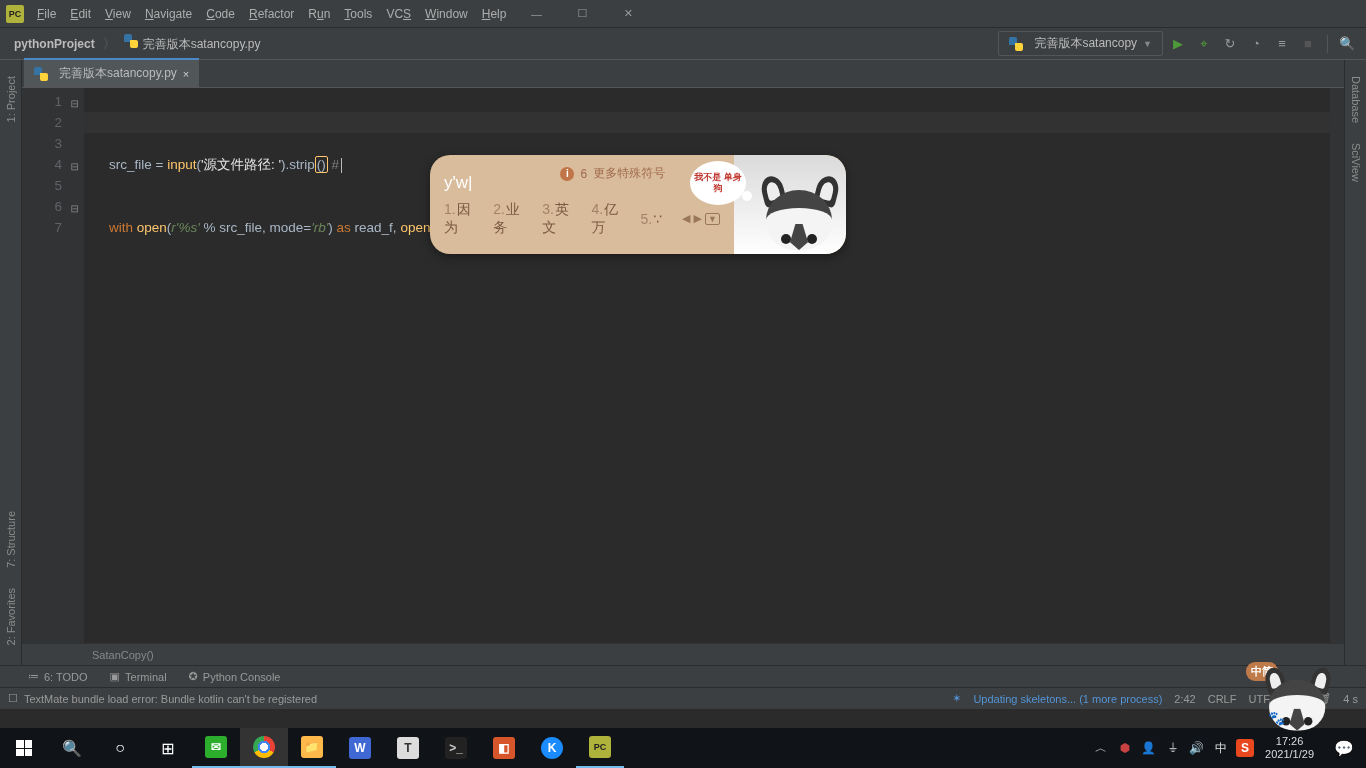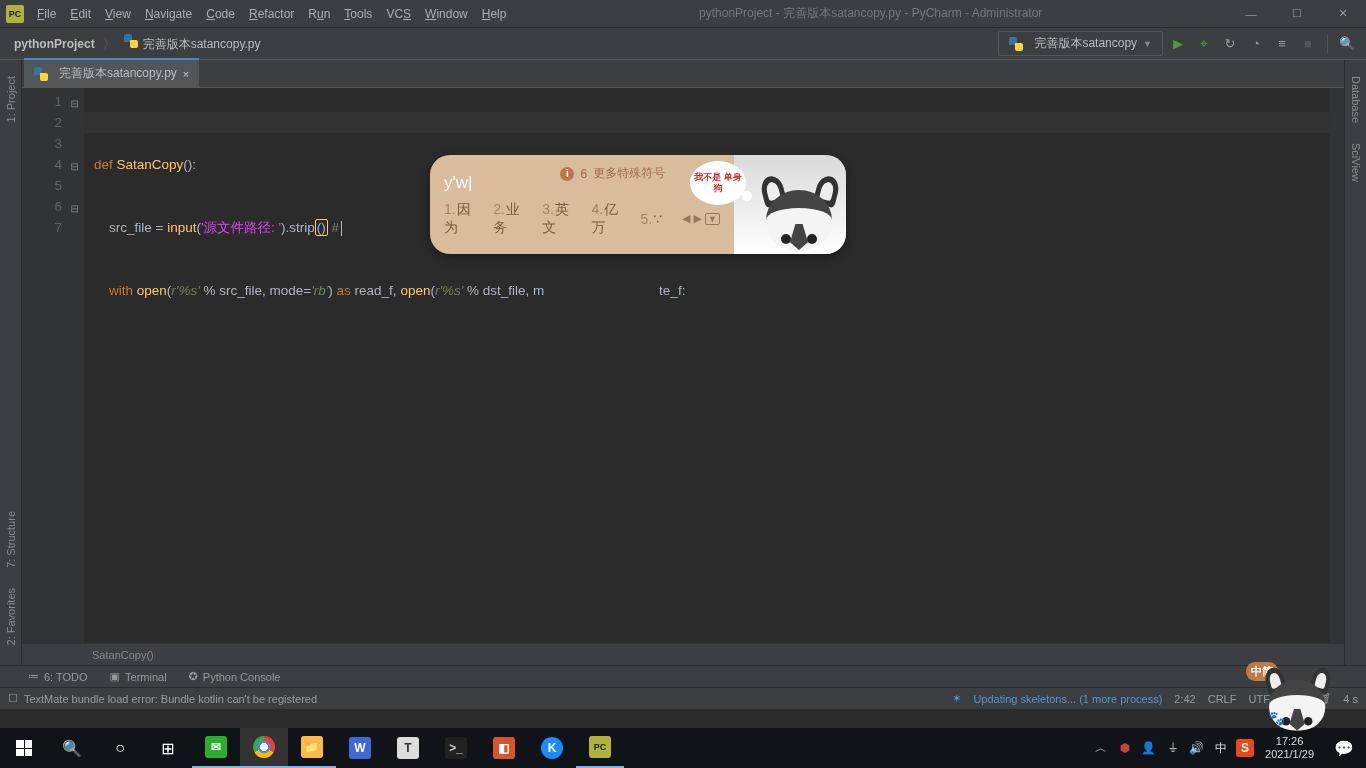--- a/index.html
+++ b/index.html
@@ -39,21 +39,21 @@
 .gutter { width:62px; background:#313335; text-align:right; color:#606366; padding:3px 22px 3px 8px; position:relative; }
 .gutter .ln { height:21px; }
 .fold-mark { position:absolute; right:5px; font-size:10px; color:#888; }
 .codelines { flex:1; padding:3px 0 0 10px; color:#a9b7c6; white-space:pre; position:relative; }
 .codelines .line { height:21px; }
 .hl-line { background:#323232; position:absolute; left:0; right:0; height:21px; top:24px; z-index:0;}
 .codelines .line > * { position:relative; z-index:1;}
 .kw { color:#cc7832; }
 .fn { color:#ffc66d; }
 .str { color:#6a8759;font-style:italic; }
-.strcn { color:#d946ef; }
+.strcn { color:#e5e5e5; }
 .paren-match { border:1px solid #ffc66d; padding:0 1px; border-radius:2px;}
 .right-ruler { width:14px; background:#313335; }
 .breadcrumb-bot { height:22px; background:#3c3f41; font-size:11px; color:#888; display:flex; align-items:center; padding-left:70px; border-top:1px solid #323232;}
 
 
 .toolwin-bar { height:22px; background:#3c3f41; display:flex; align-items:center; font-size:11px; color:#999; padding-left:28px; gap:22px; border-top:1px solid #2b2b2b;}
 .toolwin-item { display:flex; align-items:center; gap:5px; cursor:pointer; }
 
 
 .statusbar { height:22px; background:#3c3f41; display:flex; align-items:center; font-size:11px; color:#999; padding:0 8px; border-top:1px solid #2b2b2b;}
@@ -120,23 +120,20 @@
   <div class="menu-item"><u>E</u>dit</div>
   <div class="menu-item"><u>V</u>iew</div>
   <div class="menu-item"><u>N</u>avigate</div>
   <div class="menu-item"><u>C</u>ode</div>
   <div class="menu-item"><u>R</u>efactor</div>
   <div class="menu-item">R<u>u</u>n</div>
   <div class="menu-item"><u>T</u>ools</div>
   <div class="menu-item">VC<u>S</u></div>
   <div class="menu-item"><u>W</u>indow</div>
   <div class="menu-item"><u>H</u>elp</div>
-  <div class="title-text">
-    <span>pythonProject</span> - <span>完善版本satancopy.py</span> - <span>PyCharm</span> - <span>Administrator</span>
-  </div>
   <div class="winctl">—</div>
   <div class="winctl">☐</div>
   <div class="winctl">✕</div>
 </div>
 
 <div class="navbar">
   <span class="crumb"><b>pythonProject</b></span>
   <span class="crumb-sep">〉</span>
   <span class="crumb"><span class="py-glyph"></span><span>完善版本satancopy.py</span></span>
   <div class="navbar-right">
@@ -182,21 +179,20 @@
         <div class="ln">4</div>
         <div class="ln">5</div>
         <div class="ln">6</div>
         <div class="ln">7</div>
         <span class="fold-mark" style="top:5px">⊟</span>
         <span class="fold-mark" style="top:68px">⊟</span>
         <span class="fold-mark" style="top:110px">⊟</span>
       </div>
       <div class="codelines">
         <div class="hl-line"></div>
-        <div class="line"><span class="kw">def </span><span class="fn">SatanCopy</span><span>():</span></div>
         <div class="line"><span>    src_file = </span><span class="fn">input</span><span>(</span><span class="strcn">'源文件路径: '</span><span>).strip</span><span class="paren-match">()</span><span style="color:#808080"> #</span><span class="caret-thin"></span></div>
         <div class="line"><span>    </span><span class="kw">with </span><span class="fn">open</span><span>(</span><span class="str">r'%s'</span><span> % src_file, mode=</span><span class="str">'rb'</span><span>) </span><span class="kw">as </span><span>read_f, </span><span class="fn">open</span><span>(</span><span class="str">r'%s'</span><span> % dst_file, m</span><span style="opacity:0">xxxxxxxxxxxxxxxxx</span><span>te_f:</span></div>
         <div class="line"></div>
       </div>
       <div class="right-ruler"></div>
     </div>
 
     <div class="breadcrumb-bot">SatanCopy()</div>
   </div>
 

